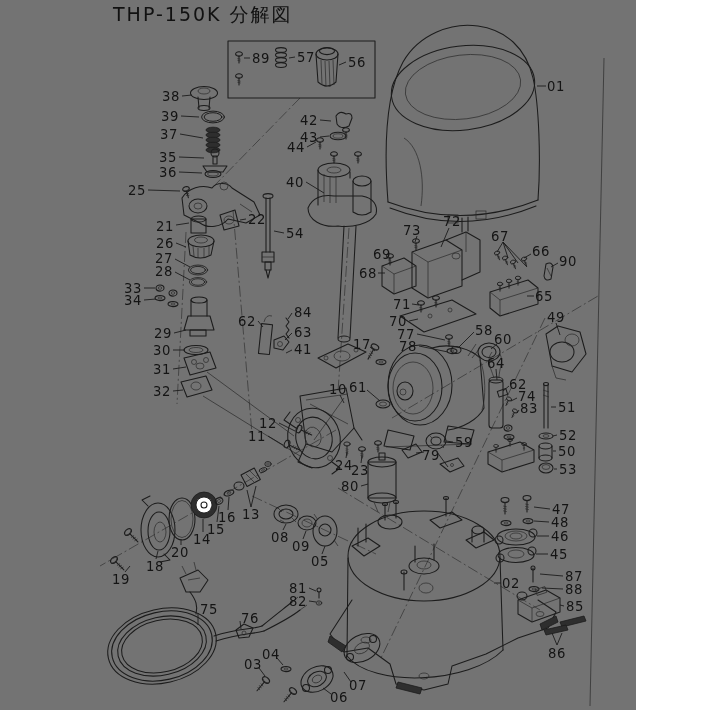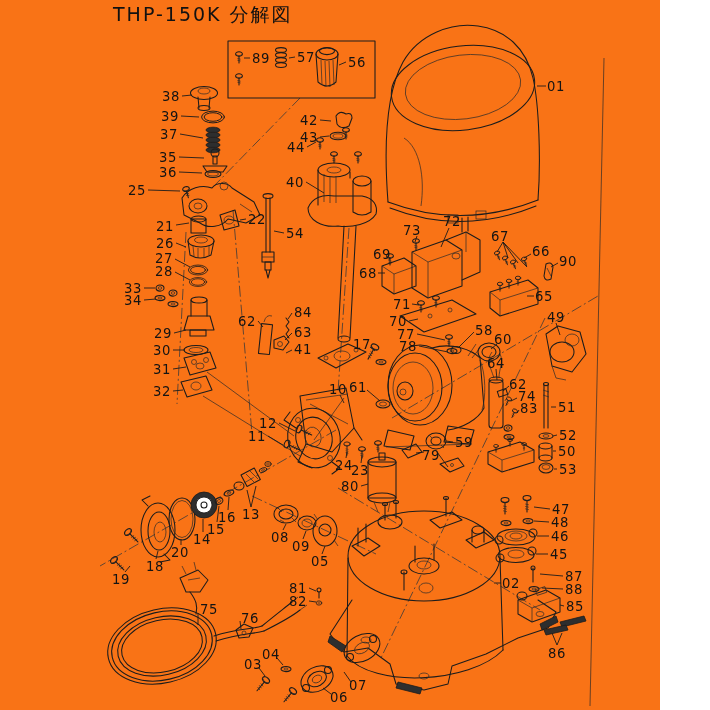--- a/index.html
+++ b/index.html
@@ -1,17 +1,17 @@
 <!DOCTYPE html>
 <html><head>
 <meta charset="utf-8">
 <style>
   html,body{margin:0;padding:0;background:#fff;}
-  .sheet{position:relative;width:636px;height:710px;background:#f97316;overflow:hidden;
-         font-family:"DejaVu Sans",sans-serif;padding-left:24px;}
+  .sheet{position:relative;width:636px;height:710px;background:#737373;overflow:hidden;
+         font-family:"DejaVu Sans",sans-serif;}
   svg{position:absolute;left:0;top:0;}
   .ln{fill:none;stroke:#1c1c1c;stroke-width:1.05;stroke-linecap:round;stroke-linejoin:round;}
   .thin{fill:none;stroke:#2a2a2a;stroke-width:.7;}
   .dk{fill:#2e2e2e;stroke:#1c1c1c;stroke-width:.8;}
   .cl{fill:none;stroke:#3a3a3a;stroke-width:.8;stroke-dasharray:11 3 2 3;}
   .ld{stroke:#1c1c1c;stroke-width:.9;}
   .lbl{fill:#141414;font-family:"DejaVu Sans",sans-serif;font-size:13.2px;letter-spacing:.5px;}
   .ttl{fill:#111;font-family:"DejaVu Sans",sans-serif;font-size:19px;letter-spacing:2px;}
 </style>
 </head>

